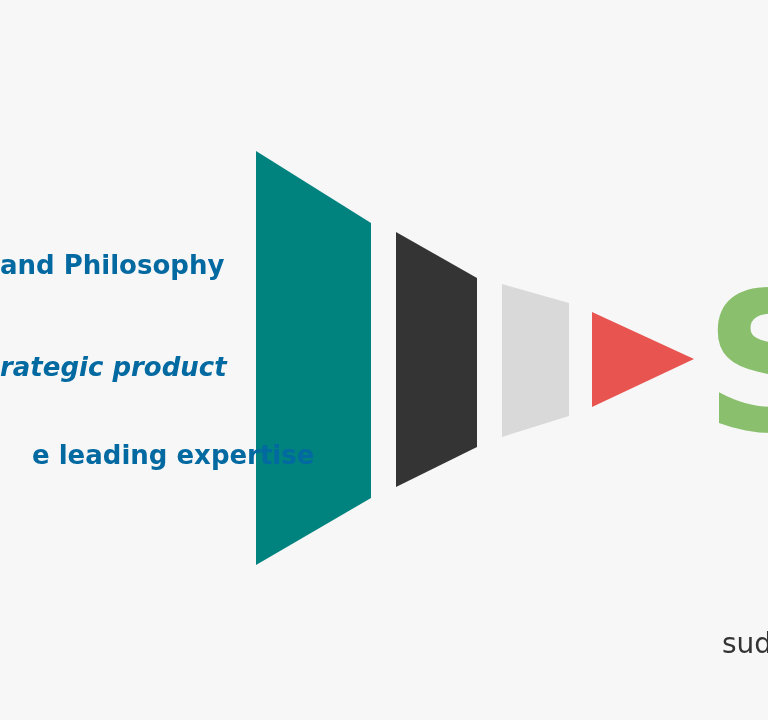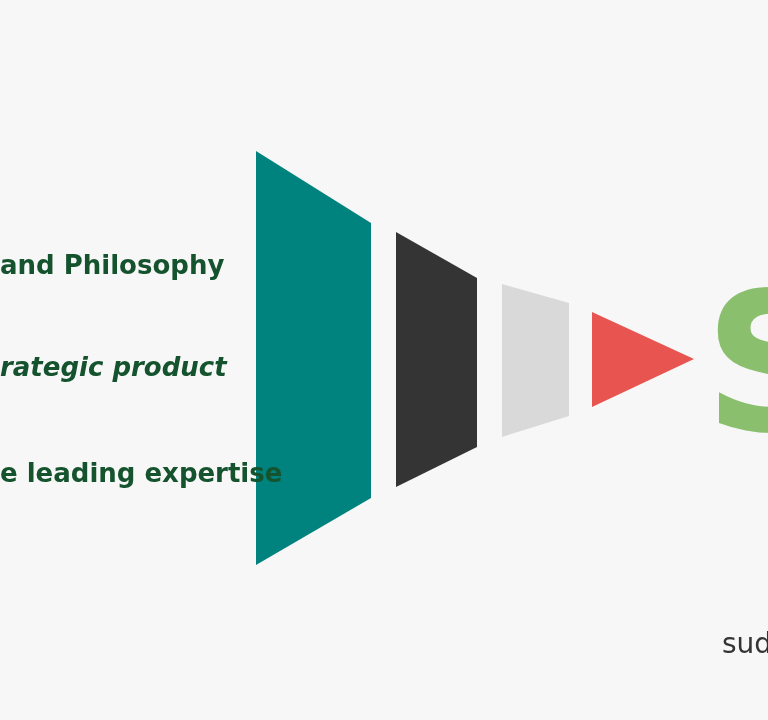--- a/index.html
+++ b/index.html
@@ -18,30 +18,30 @@
     position: absolute;
     left: 0;
     top: 0;
     width: 768px;
     height: 720px;
     overflow: hidden;
   }
   .label-fragment {
     position: absolute;
     left: 0;
-    color: #14532d;
+    color: #0369a1;
     font-size: 26px;
     font-weight: bold;
     line-height: 30px;
     white-space: nowrap;
     letter-spacing: 0px;
   }
   .label-1 { top: 250px; }
   .label-2 { top: 352px; font-style: italic; }
-  .label-3 { top: 458px; }
+  .label-3 { top: 440px; padding-left: 32px; }
   .funnel-svg {
     position: absolute;
     left: 0;
     top: 0;
   }
   .brand-initial {
     position: absolute;
     left: 704px;
     top: 268px;
     font-size: 192px;

